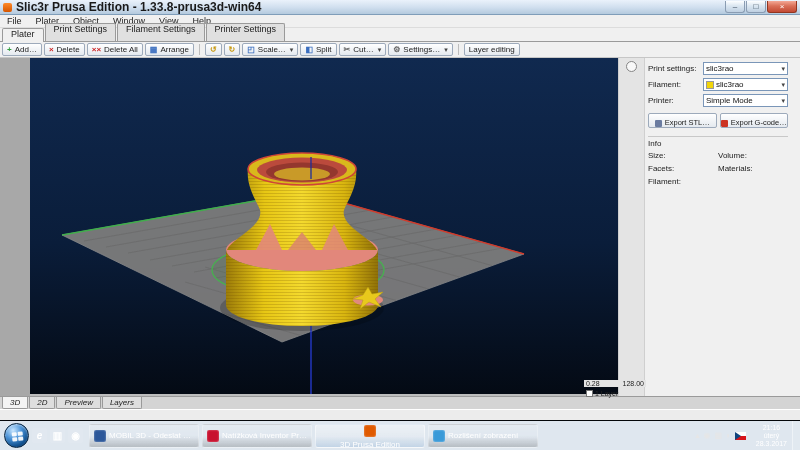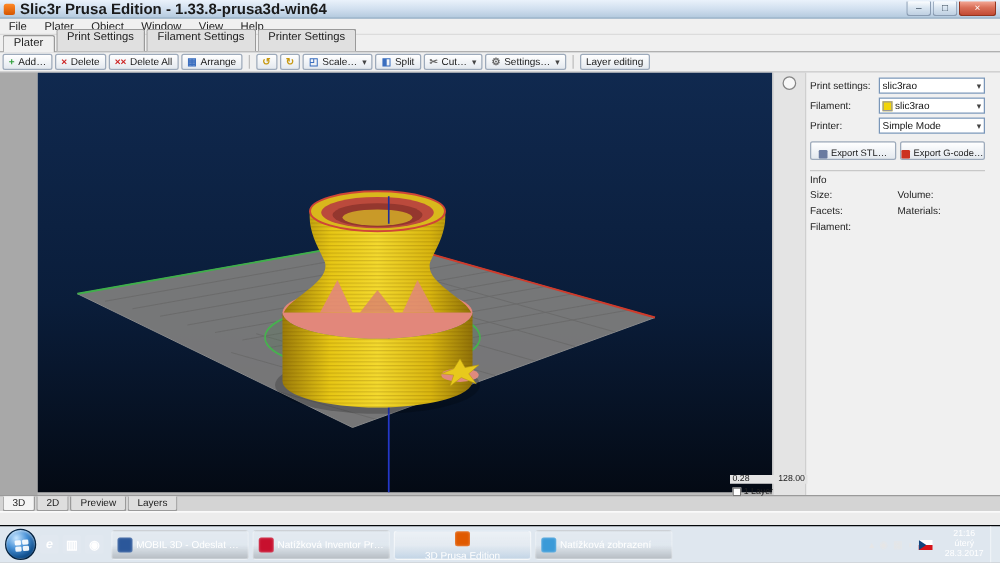--- a/index.html
+++ b/index.html
@@ -77,21 +77,21 @@
   .info{margin-top:4px;border-top:1px solid #c8c8c8;padding-top:2px;font-size:8px;color:#222;}
   .info-title{margin-bottom:3px;}
   .irow{display:flex;margin-bottom:4px;}
   .icol-l{width:70px;flex:none;}
   .icol-r{flex:1;}
 
   
   .viewtabs{position:absolute;top:396px;left:0;right:0;height:13px;background:#d4d4d4;
     display:flex;align-items:flex-start;padding-left:2px;border-top:1px solid #9a9a9a;}
   .vtab{font-size:8px;padding:0 7px;border:1px solid #9a9a9a;border-top:none;background:#dedede;
-    border-radius:0 0 2px 2px;height:12px;display:flex;align-items:center;margin-right:1px;color:#222;}
+    border-radius:0 0 2px 2px;height:12px;display:flex;align-items:center;margin-right:1px;color:#222;font-style:italic;}
   .vtab.active{background:#f4f4f4;}
   .statusbar{position:absolute;top:409px;height:11px;left:0;right:0;background:#ececec;border-top:1px solid #ffffff;}
 
   
   .taskbar{position:absolute;top:420px;left:0;right:0;height:30px;
     background:linear-gradient(#3a4document 0,#000 0),linear-gradient(#39434e,#161d26 45%,#0b1016);
     border-top:1px solid #04070a;display:flex;align-items:center;}
   .orb{width:25px;height:25px;border-radius:50%;margin:0 3px 0 4px;flex:none;position:relative;
     background:radial-gradient(circle at 35% 28%,#c8e6ff,#4a93d8 38%,#11518f 70%,#07305c 100%);
     border:1px solid #06233f;box-shadow:inset 0 1px 2px rgba(255,255,255,.6);}
@@ -373,21 +373,21 @@
       <div class="taskbtn">
         <span class="tb-ic" style="background: rgb(200, 16, 46);"></span>
         <b>Natížková Inventor Pr…</b>
       </div>
       <div class="taskbtn active">
         <span class="tb-ic" style="background: rgb(224, 90, 0);"></span>
         <b>3D Prusa Edition</b>
       </div>
       <div class="taskbtn">
         <span class="tb-ic" style="background: rgb(58, 154, 216);"></span>
-        <b>Natížková zobrazení</b>
+        <b>Rozlišení zobrazení</b>
       </div>
     </div>
     <div class="tray">
       <span>▴</span>
       <span>◉</span>
       <span>▦</span>
       <span>◗</span>
       <span class="flagcz"></span>
     </div>
     <div class="clock">

